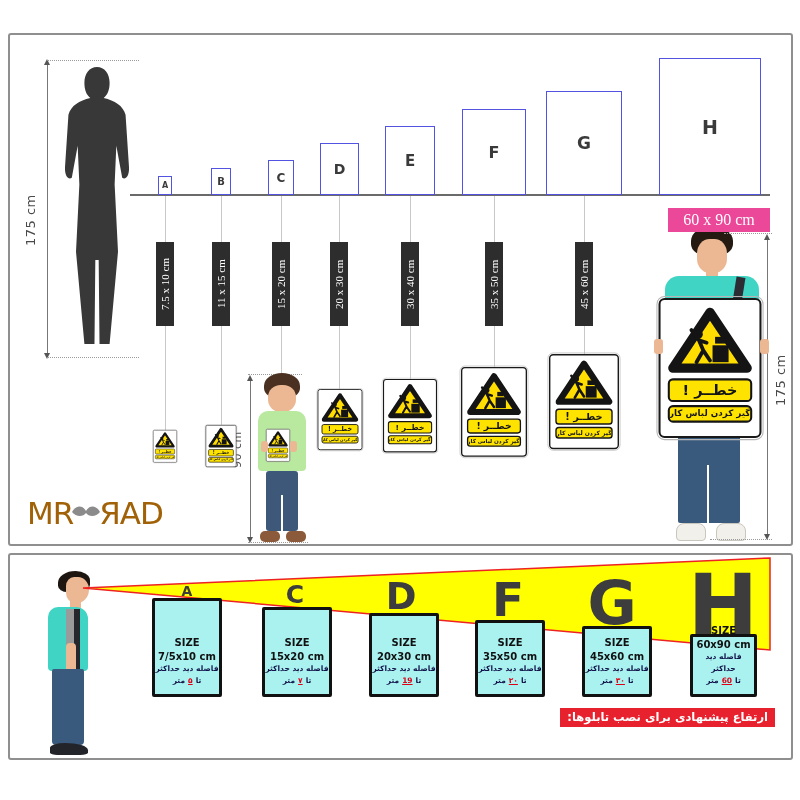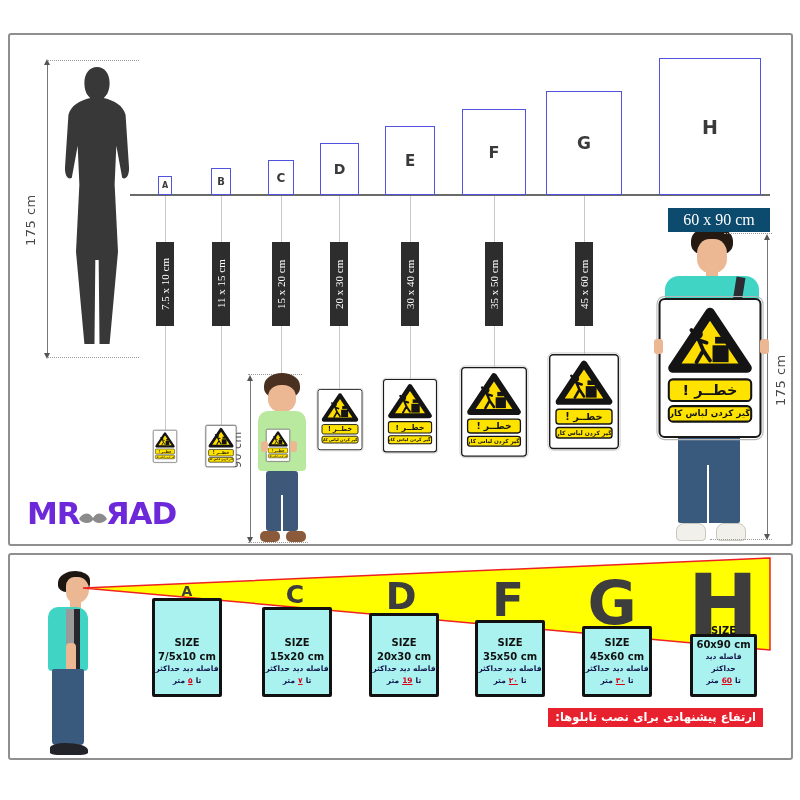--- a/index.html
+++ b/index.html
@@ -25,42 +25,42 @@
   .srect{position:absolute;background:#fff;border:1.5px solid #5353e2;box-sizing:border-box;
          display:flex;align-items:center;justify-content:center;color:#3a3a3a;font-weight:600;}
   .baseline{position:absolute;background:#6a6a6a;}
   .conn{position:absolute;width:1px;background:#c8c8c8;}
 
   
   .vtag{position:absolute;width:18px;height:84px;background:#2d2d2d;color:#fff;z-index:3;
         font-family:"Liberation Serif","DejaVu Serif",serif;font-size:11px;
         writing-mode:vertical-rl;transform:rotate(180deg);
         display:flex;align-items:center;justify-content:center;white-space:nowrap;}
-  .htag{position:absolute;background:#0c4a6e;color:#fff;z-index:3;
+  .htag{position:absolute;background:#ec4899;color:#fff;z-index:3;
         font-family:"Liberation Serif","DejaVu Serif",serif;font-size:16px;
         display:flex;align-items:center;justify-content:center;}
 
   
   .sign{position:absolute;width:100px;height:136px;box-sizing:border-box;background:#fff;
         border:2.5px solid #1a1a1a;border-radius:6px;outline:1px solid #b5b5b5;outline-offset:1px;
         transform-origin:top center;display:flex;flex-direction:column;align-items:center;
         padding-top:4px;z-index:4;}
   .sign .tri{width:82px;height:70px;flex:none;}
   .sign .d-title{margin-top:2px;width:82px;box-sizing:border-box;background:#ffe300;border:2px solid #141414;
         border-radius:5px;font-weight:bold;color:#141414;font-size:14px;line-height:1.35;text-align:center;}
   .sign .d-cap{margin-top:3px;width:82px;box-sizing:border-box;background:#ffe300;border:2px solid #141414;
         border-radius:5px;font-weight:bold;color:#141414;font-size:8.5px;line-height:1.6;text-align:center;white-space:nowrap;overflow:hidden;}
 
   
   .skin{background:#ecb894;}
   .hand{position:absolute;width:9px;height:15px;background:#ecb894;border-radius:3px;z-index:6;}
 
   
-  .logo{position:absolute;display:flex;align-items:center;color:#6d28d9;
-        font-weight:700;font-size:31px;letter-spacing:-1px;font-family:"DejaVu Sans",sans-serif;}
+  .logo{position:absolute;display:flex;align-items:flex-start;color:#a16207;
+        font-weight:400;font-size:31px;letter-spacing:-1px;font-family:"DejaVu Sans",sans-serif;}
   .logo .mus{margin:10px -1px 0 -1px;}
 
   
   .cone-letter{position:absolute;transform:translate(-50%,-50%);color:#3d3d3d;font-weight:900;
         font-family:"DejaVu Sans",sans-serif;z-index:2;line-height:1;}
   .sizebox{position:absolute;background:#a9f2f0;border:3px solid #111;border-radius:2px;box-sizing:border-box;
         display:flex;flex-direction:column;justify-content:flex-end;align-items:center;
         padding-bottom:7px;z-index:3;text-align:center;}
   .sizebox .sz-t{font-weight:bold;font-size:10px;color:#111;line-height:1.5;}
   .sizebox .sz-v{font-weight:bold;font-size:10px;color:#111;line-height:1.35;text-align:center;}
@@ -361,15 +361,15 @@
       <div class="sz-t">SIZE</div>
       <div class="sz-v">60x90 cm</div>
       <div class="sz-l1" dir="rtl">فاصله دید حداکثر</div>
       <div class="dist" dir="rtl">
         <span>تا</span>
         <span class="red">60</span>
         <span>متر</span>
       </div>
     </div>
 
-    <div class="note-title" dir="rtl" style="right:28px;top:153px;">ارتفاع پیشنهادی برای نصب تابلوها:</div>
+    <div class="note-title" dir="rtl" style="right:16px;top:153px;">ارتفاع پیشنهادی برای نصب تابلوها:</div>
   </div>
 </div>
 
 </body></html>

